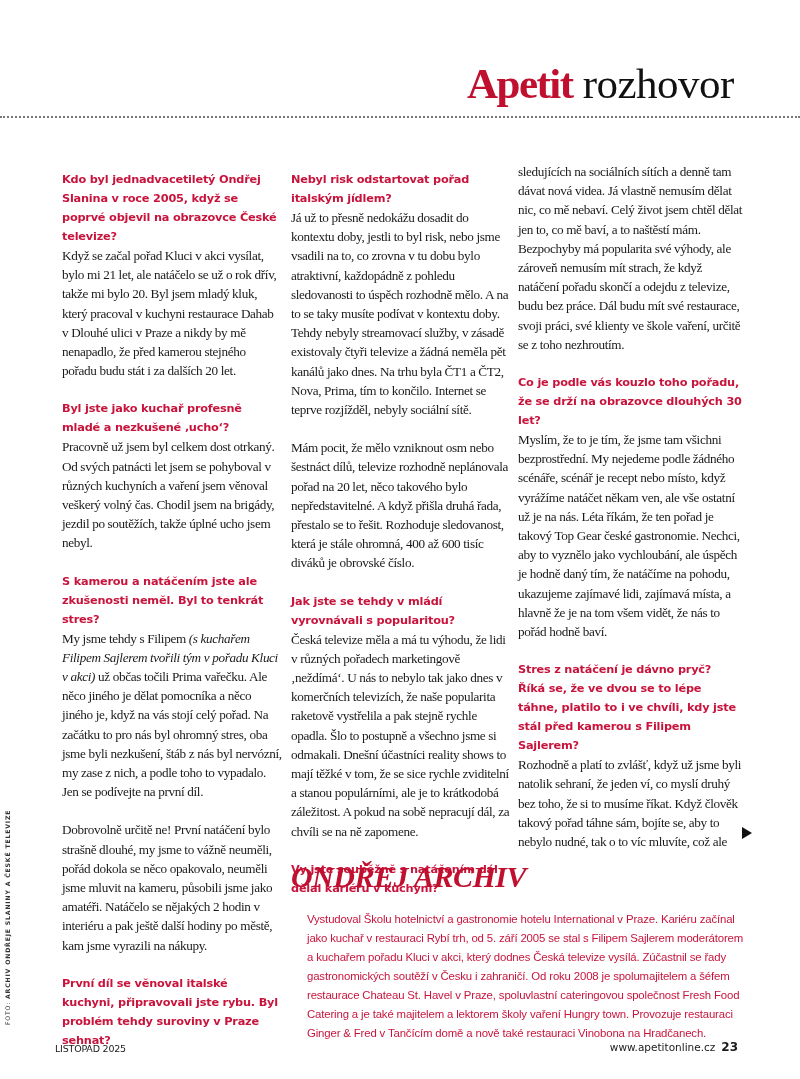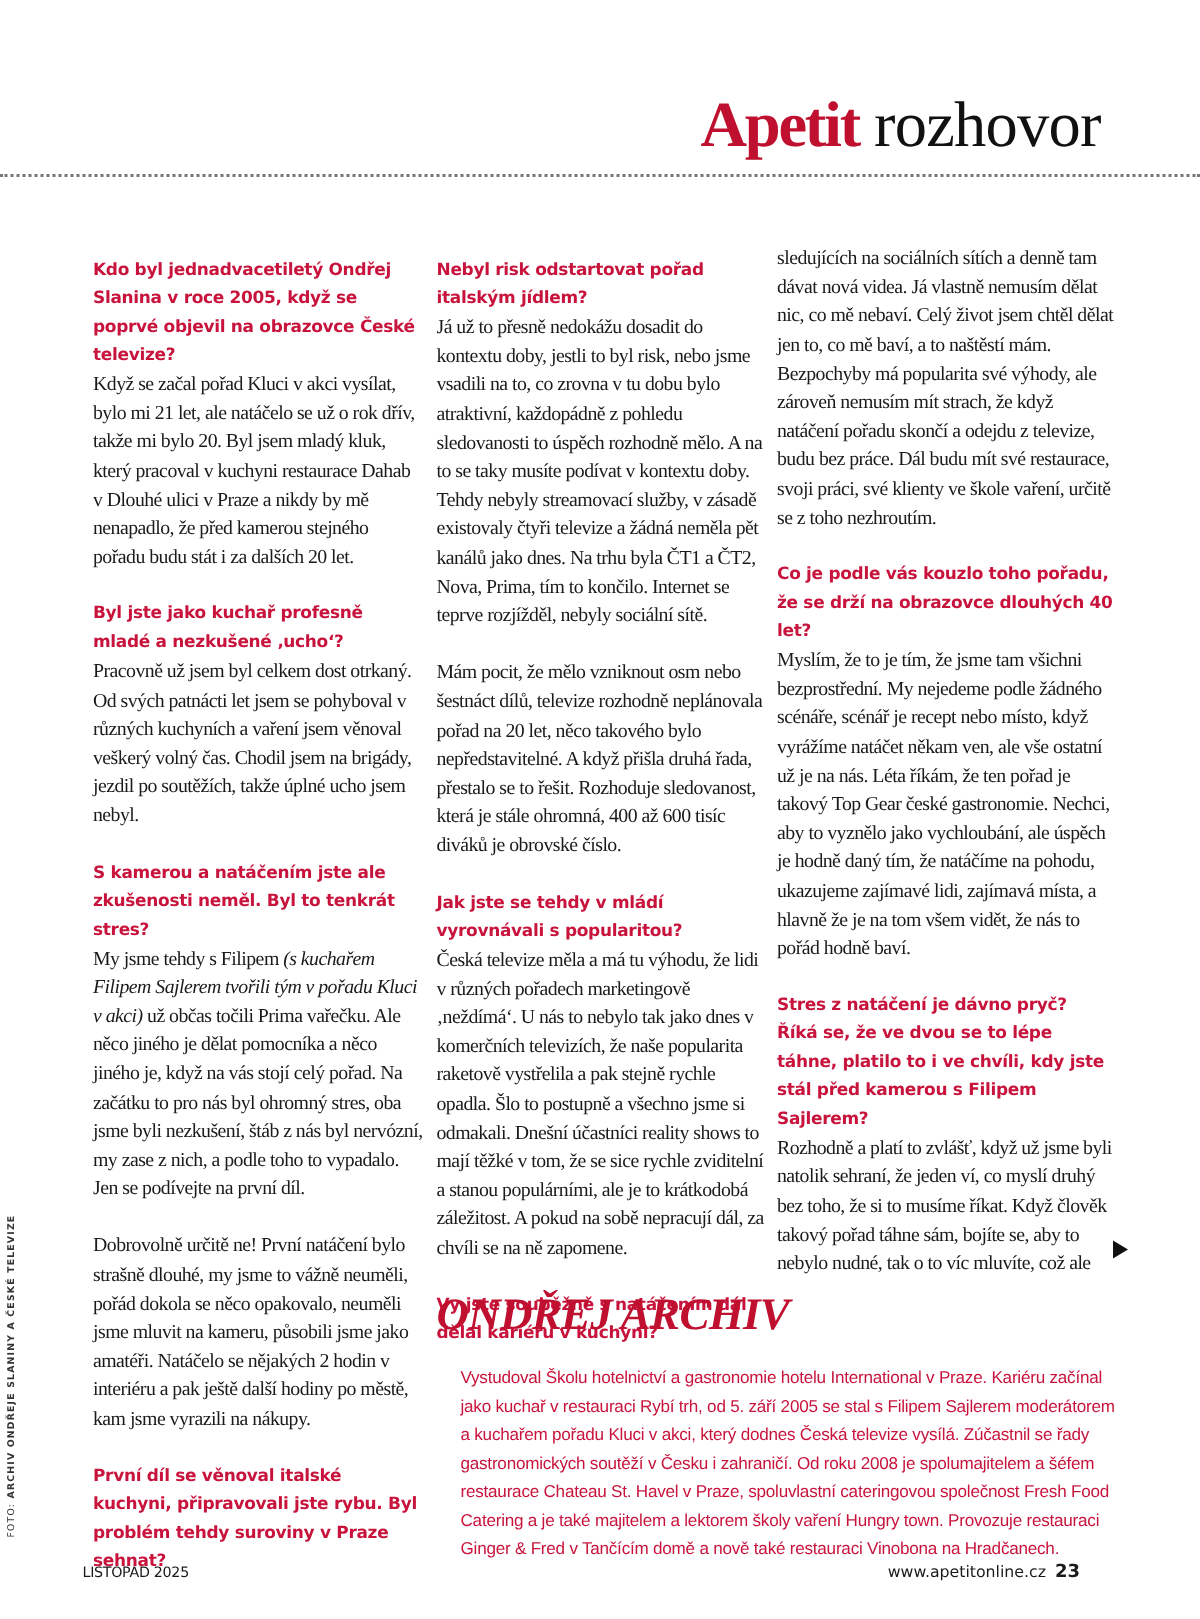--- a/index.html
+++ b/index.html
@@ -22,21 +22,21 @@
   .bio { position:absolute; left:291px; top:860px; width:470px; }
   .bio-title { font-family:"Liberation Serif", serif; font-style:italic; font-weight:bold; color:#c0102f; font-size:30px; line-height:34px; letter-spacing:-0.5px; margin:0 0 0 0; }
   .bio-text { font-family:"Liberation Sans", sans-serif; color:#c8143c; font-size:11.4px; line-height:19px; margin:16px; letter-spacing:-0.15px; }
 
   .continue { position:absolute; left:742px; top:827px; width:0; height:0; border-top:6px solid transparent; border-bottom:6px solid transparent; border-left:10px solid #111; }
 
   .credit { position:absolute; left:4px; top:1025px; transform-origin:0 0; transform:rotate(-90deg); font-family:"DejaVu Sans", sans-serif; font-size:6.2px; font-weight:bold; color:#333; letter-spacing:0.8px; white-space:nowrap; }
   .credit .label { font-weight:normal; }
 
   .footer-left { position:absolute; left:55px; top:1043px; font-family:"DejaVu Sans", sans-serif; font-weight:normal; font-size:9.5px; color:#1a1a1a; letter-spacing:-0.2px; }
-  .footer-right { position:absolute; right:80px; top:1040px; font-family:"DejaVu Sans", sans-serif; font-size:10.5px; color:#1a1a1a; white-space:nowrap; }
+  .footer-right { position:absolute; right:62px; top:1040px; font-family:"DejaVu Sans", sans-serif; font-size:10.5px; color:#1a1a1a; white-space:nowrap; }
   .footer-right .pg { font-weight:bold; font-size:12px; margin-left:6px; }
 </style>
 </head>
 <body>
 
 <div class="header">
   <div class="brand">
     <span class="apetit">Apetit</span><span class="section">rozhovor</span>
   </div>
   <div class="dotline"></div>
@@ -66,21 +66,21 @@
 
   <p class="q">Jak jste se tehdy v mládí vyrovnávali s popularitou?</p>
   <p class="a">Česká televize měla a má tu výhodu, že lidi v různých pořadech marketingově ‚neždímá‘. U nás to nebylo tak jako dnes v komerčních televizích, že naše popularita raketově vystřelila a pak stejně rychle opadla. Šlo to postupně a všechno jsme si odmakali. Dnešní účastníci reality shows to mají těžké v tom, že se sice rychle zviditelní a stanou populárními, ale je to krátkodobá záležitost. A pokud na sobě nepracují dál, za chvíli se na ně zapomene.</p>
 
   <p class="q">Vy jste souběžně s natáčením dál dělal kariéru v kuchyni?</p>
 </div>
 
 <div class="col" id="col3">
   <p class="a">sledujících na sociálních sítích a denně tam dávat nová videa. Já vlastně nemusím dělat nic, co mě nebaví. Celý život jsem chtěl dělat jen to, co mě baví, a to naštěstí mám. Bezpochyby má popularita své výhody, ale zároveň nemusím mít strach, že když natáčení pořadu skončí a odejdu z televize, budu bez práce. Dál budu mít své restaurace, svoji práci, své klienty ve škole vaření, určitě se z toho nezhroutím.</p>
 
-  <p class="q">Co je podle vás kouzlo toho pořadu, že se drží na obrazovce dlouhých 40 let?</p>
+  <p class="q">Co je podle vás kouzlo toho pořadu, že se drží na obrazovce dlouhých 30 let?</p>
   <p class="a">Myslím, že to je tím, že jsme tam všichni bezprostřední. My nejedeme podle žádného scénáře, scénář je recept nebo místo, když vyrážíme natáčet někam ven, ale vše ostatní už je na nás. Léta říkám, že ten pořad je takový Top Gear české gastronomie. Nechci, aby to vyznělo jako vychloubání, ale úspěch je hodně daný tím, že natáčíme na pohodu, ukazujeme zajímavé lidi, zajímavá místa, a hlavně že je na tom všem vidět, že nás to pořád hodně baví.</p>
 
   <p class="q">Stres z natáčení je dávno pryč?</p>
 
   <p class="q">Říká se, že ve dvou se to lépe táhne, platilo to i ve chvíli, kdy jste stál před kamerou s Filipem Sajlerem?</p>
   <p class="a">Rozhodně a platí to zvlášť, když už jsme byli natolik sehraní, že jeden ví, co myslí druhý bez toho, že si to musíme říkat. Když člověk takový pořad táhne sám, bojíte se, aby to nebylo nudné, tak o to víc mluvíte, což ale</p>
 </div>
 
 <div class="continue"></div>
 

